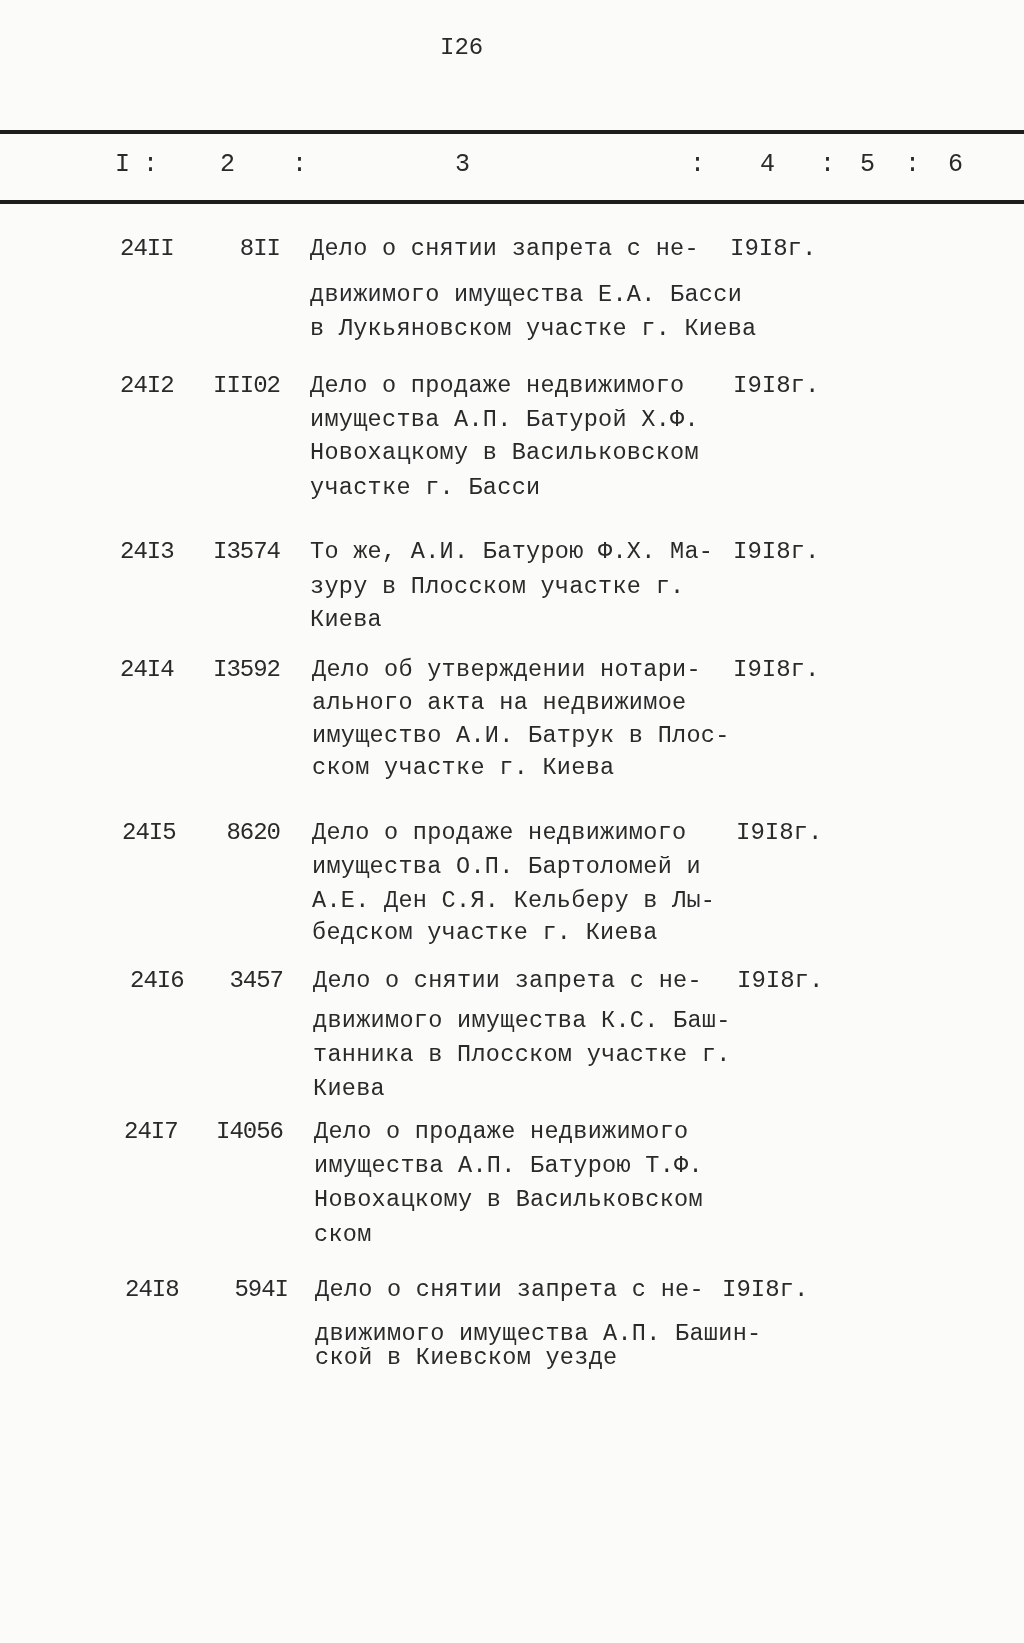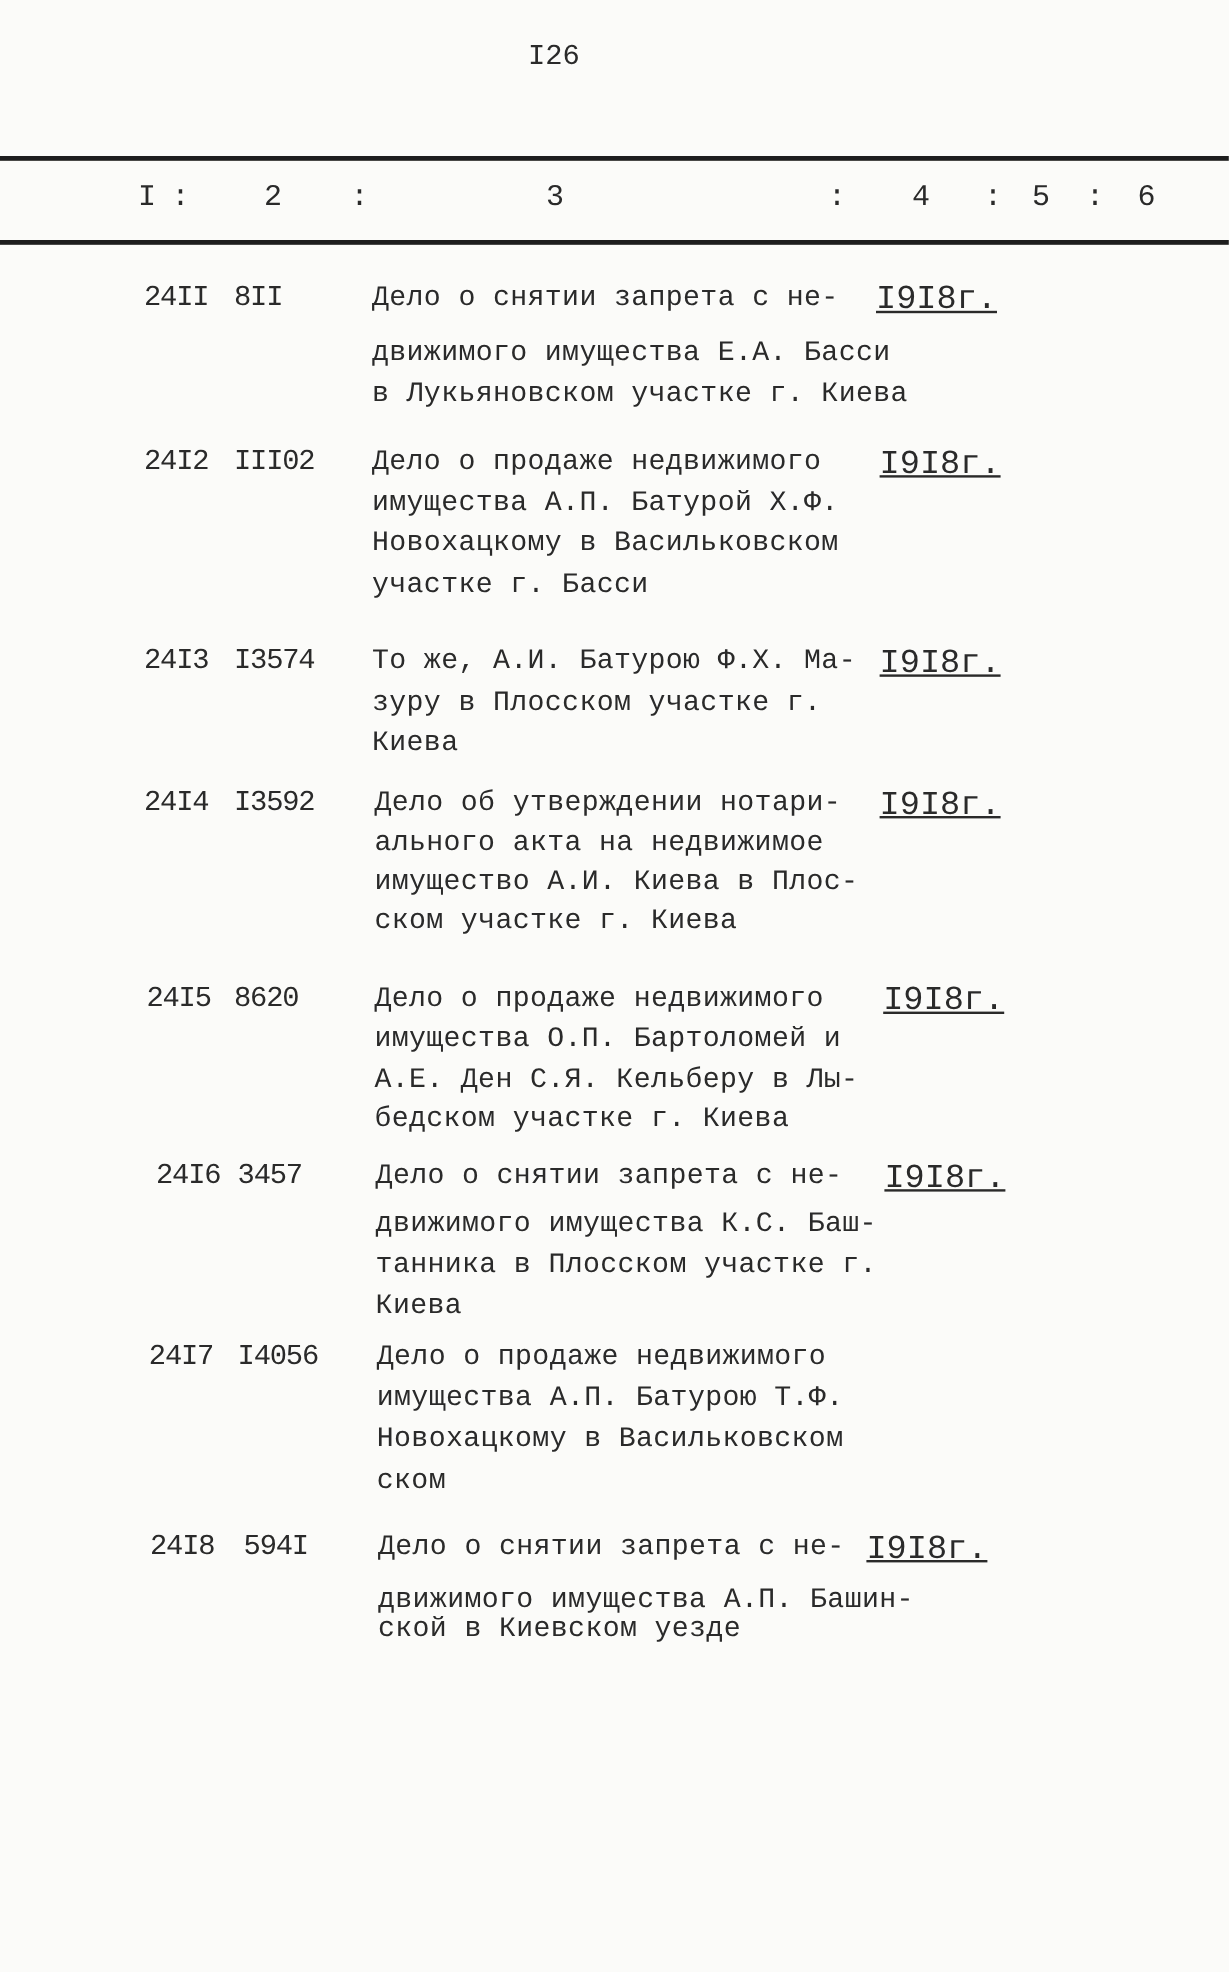--- a/index.html
+++ b/index.html
@@ -9,24 +9,24 @@
   }
   .page-number { position: absolute; left: 440px; top: 34px; font-size: 24px; }
   .rule { position: absolute; left: 0; width: 1024px; background: #1e1e1e; }
   .rule-top { top: 130px; height: 4px; }
   .rule-bottom { top: 200px; height: 4px; }
   .colhead { position: absolute; top: 150px; font-size: 25px; }
   .sep { position: absolute; top: 150px; font-size: 25px; }
   .entry { position: absolute; left: 0; width: 1024px; }
   .num { position: absolute; font-size: 24px; letter-spacing: -1px; }
   .no { left: 120px; }
-  .old { width: 85px; left: 195px; }
+  .old { width: 85px; text-align: right; left: 195px; }
   .desc { position: absolute; left: 310px; font-size: 23.5px; letter-spacing: 0.3px; }
   .line { position: absolute; left: 0; white-space: nowrap; }
-  .year { position: absolute; left: 730px; font-size: 28px; text-decoration: underline; }
+  .year { position: absolute; left: 730px; font-size: 24px; }
 </style>
 </head>
 <body>
 
 <div class="page-number">I26</div>
 
 <div class="rule rule-top"></div>
 
 <div>
   <span class="colhead" style="left:115px">I</span>
@@ -77,21 +77,21 @@
   </div>
   <span class="year" style="left:733px">I9I8г.</span>
 </div>
 
 <div class="entry" style="top:656px">
   <span class="num no">24I4</span>
   <span class="num old">I3592</span>
   <div class="desc" style="left:312px">
     <span class="line" style="top:0">Дело об утверждении нотари-</span>
     <span class="line" style="top:33px">ального акта на недвижимое</span>
-    <span class="line" style="top:66px">имущество А.И. Киева в Плос-</span>
+    <span class="line" style="top:66px">имущество А.И. Батрук в Плос-</span>
     <span class="line" style="top:98px">ском участке г. Киева</span>
   </div>
   <span class="year" style="left:733px">I9I8г.</span>
 </div>
 
 <div class="entry" style="top:819px">
   <span class="num no" style="left:122px">24I5</span>
   <span class="num old">8620</span>
   <div class="desc" style="left:312px">
     <span class="line" style="top:0">Дело о продаже недвижимого</span>

